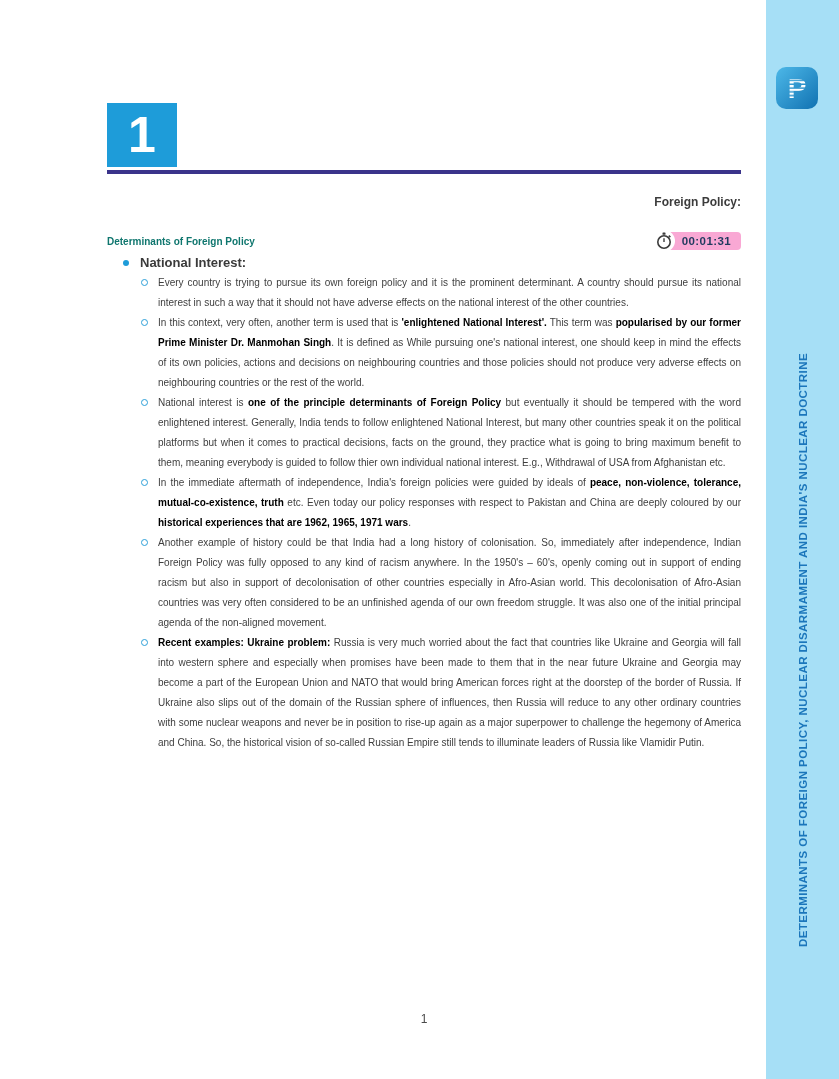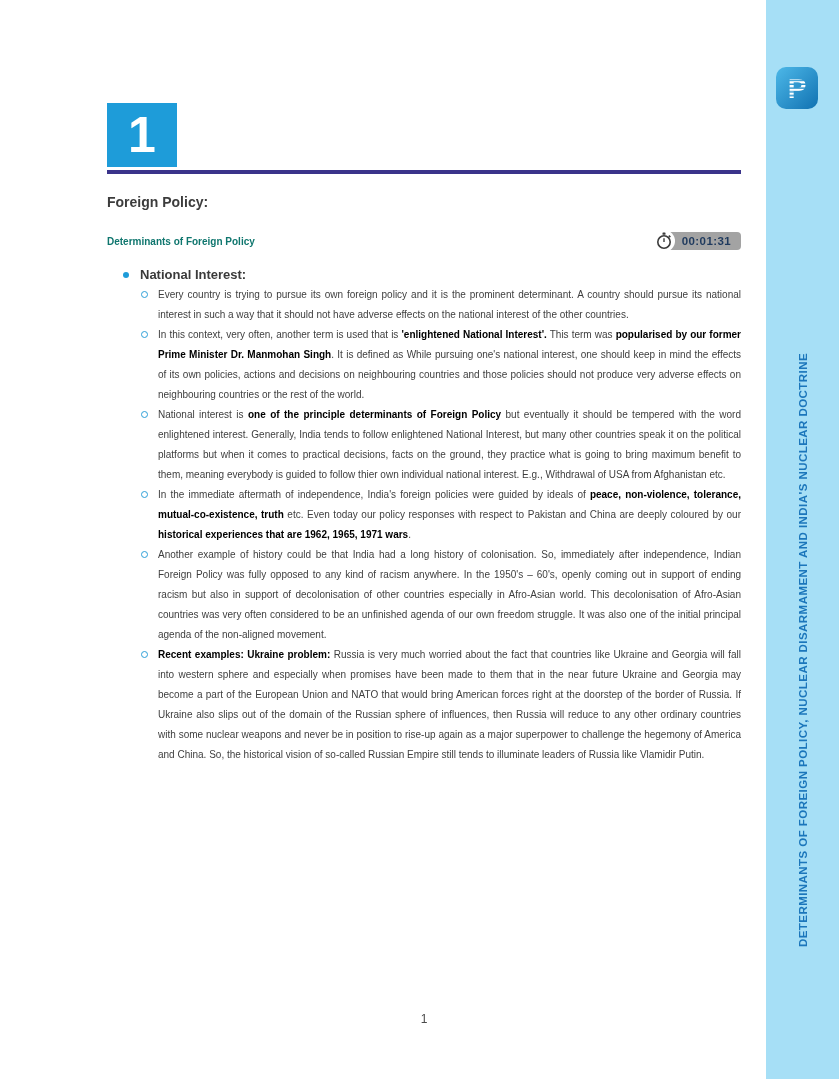--- a/index.html
+++ b/index.html
@@ -46,44 +46,44 @@
   .chapter-title {
     margin-left:13px; padding-top:1px;
     color:#25a5df;
     font-size:21px; font-weight:bold; line-height:28px;
     letter-spacing:0.2px;
   }
   .divider { margin-top:3px; height:4px; background:#3a338a; }
 
   .intro-heading {
     margin-top:18px;
-    font-size:14px; font-weight:bold; line-height:20px; color:#3c3c3c;
+    font-size:12px; font-weight:bold; line-height:20px; color:#3c3c3c;text-align:right;
   }
   .intro-body {
     font-size:13px; line-height:20px; text-align:justify; color:#3e3e3e;
   }
 
   .section-row {
     margin-top:17px;
     display:flex; align-items:center; justify-content:space-between;
     height:24px;
   }
   .section-heading {
     color:#0f766e; font-size:10px; font-weight:bold;
   }
   .timer { display:flex; align-items:center; }
   .timer-icon { width:24px; height:24px; position:relative; z-index:2; margin-right:-15px; }
   .timer-value {
-    background:#a3a3a3; border-radius:4px;
+    background:#f9a8d4; border-radius:4px;
     padding:3px 10px 3px 21px;
     font-size:11.5px; font-weight:bold; letter-spacing:0.4px;
     color:#1f3a5e;
   }
 
-  .bullet-list { margin-top:12px; }
+  .bullet-list { margin-top:0; }
   .bullet-label-row {
     position:relative; padding-left:33px;
     font-size:13px; font-weight:bold; line-height:20px; color:#3a3a3a;
   }
   .bullet-dot {
     position:absolute; left:16px; top:7px;
     width:6px; height:6px; border-radius:50%;
     background:#1e9cd9;
   }
   .subpoint {

